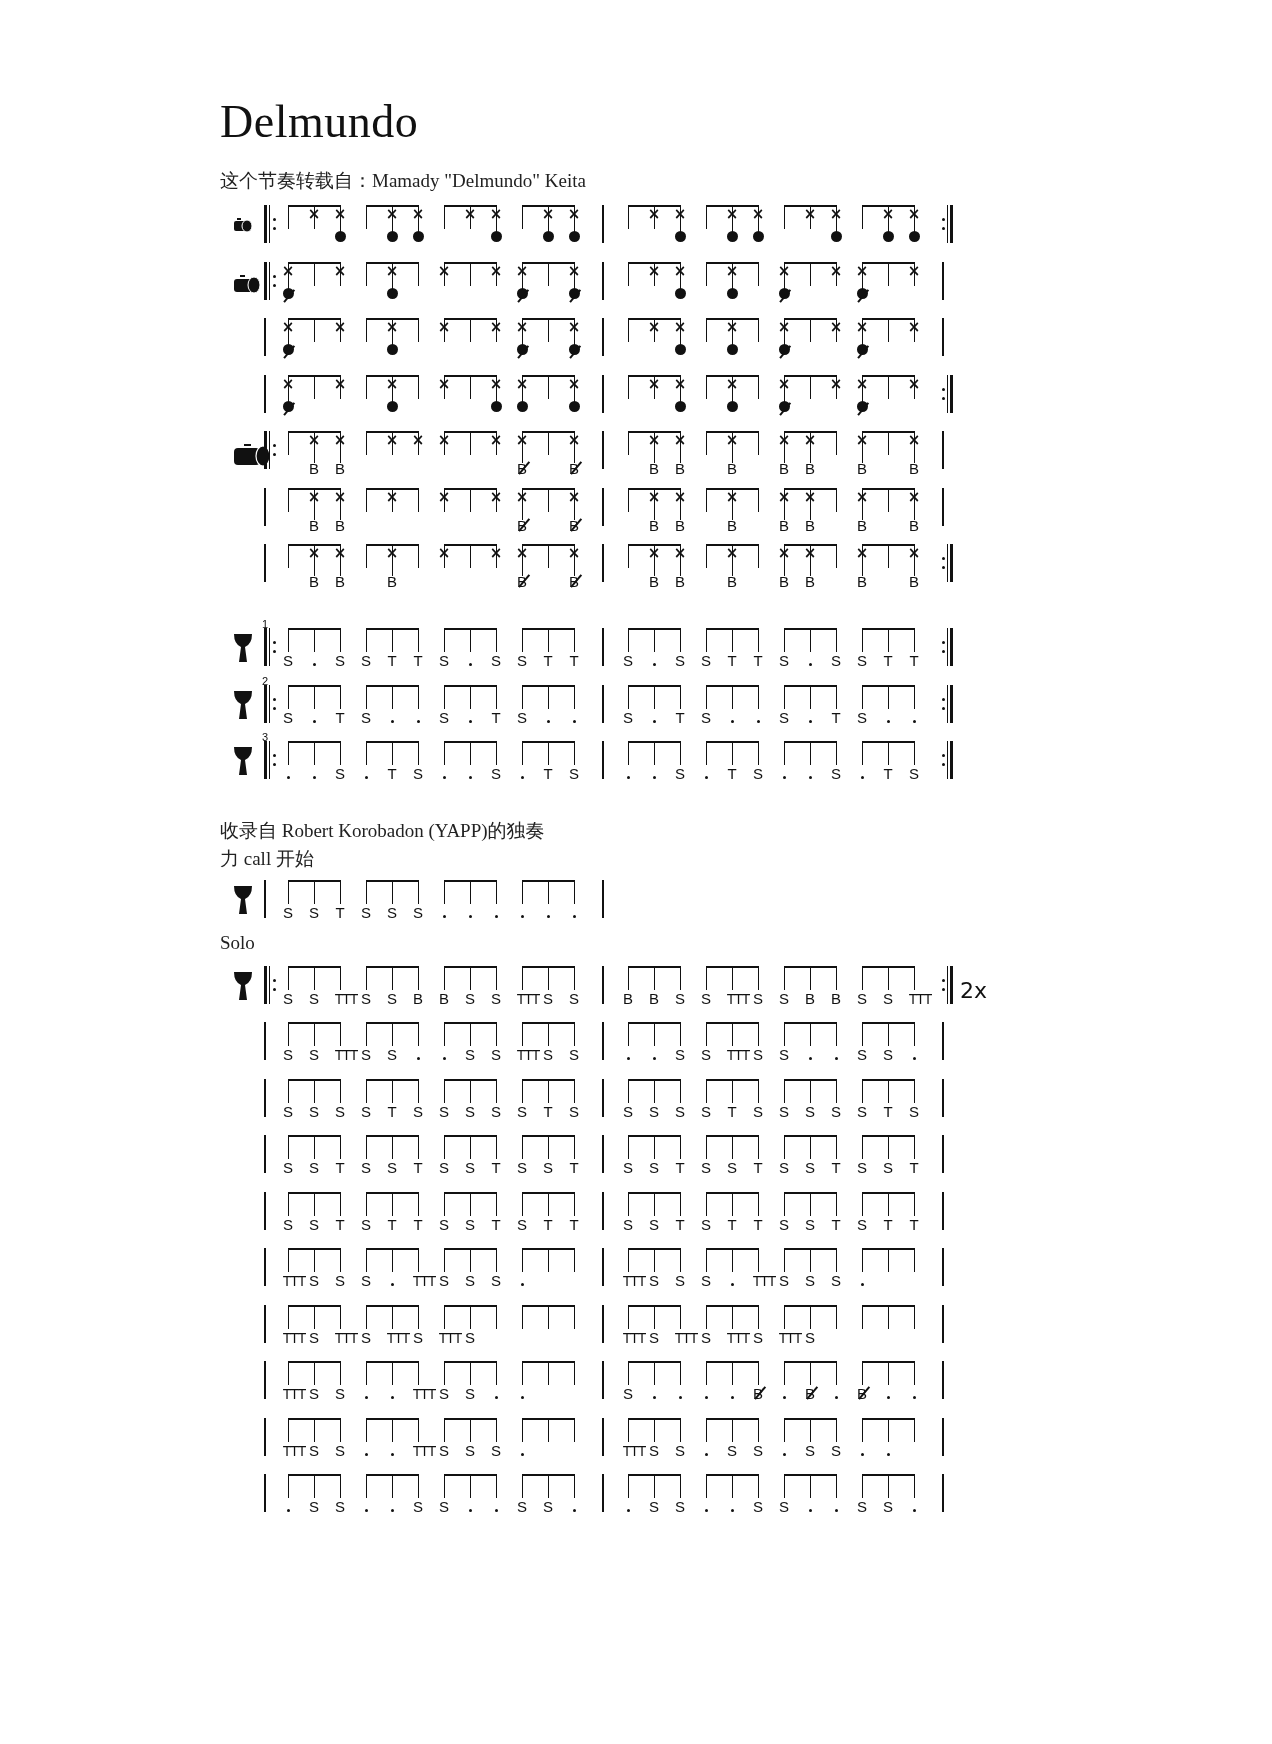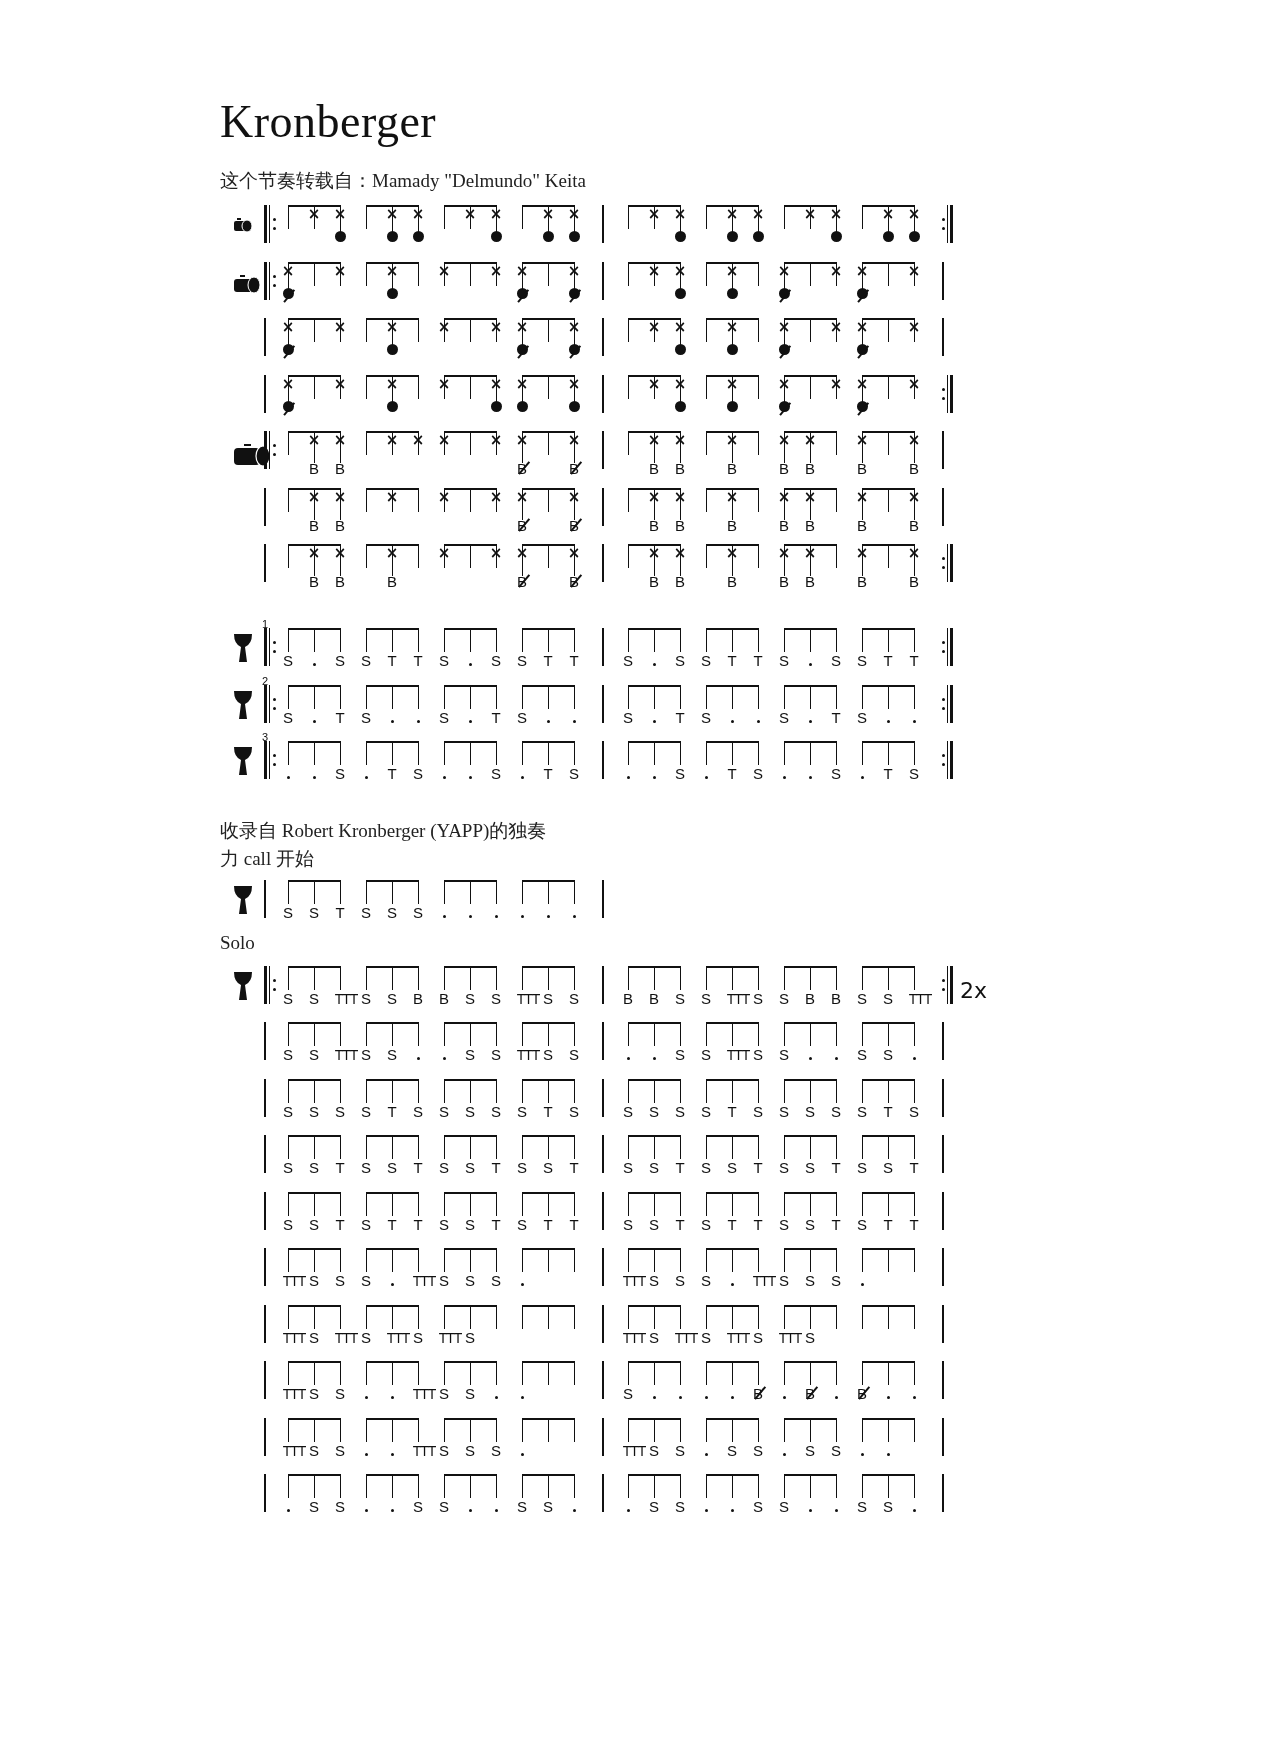--- a/index.html
+++ b/index.html
@@ -28,23 +28,23 @@
   .slash{position:absolute;width:16px;height:1.5px;background:#111;top:33px;transform:rotate(-50deg);}
   .letter{position:absolute;top:30px;font-family:"Liberation Sans",sans-serif;font-size:15px;width:14px;text-align:center;line-height:16px;}
   .letter.djb{top:25px;}
   .dotnote{position:absolute;top:35px;width:3px;height:3px;background:#111;border-radius:50%;}
   .two-x{position:absolute;font-family:"DejaVu Sans",sans-serif;font-size:22px;}
 </style>
 </head>
 <body>
 
 <div>
-  <div class="title">Kronberger</div>
+  <div class="title">Delmundo</div>
   <div class="credit" style="top:168px">这个节奏转载自：Mamady "Delmundo" Keita</div>
-  <div class="credit" style="top:818px">收录自  Robert Kronberger (YAPP)的独奏</div>
+  <div class="credit" style="top:818px">收录自  Robert Korobadon (YAPP)的独奏</div>
   <div class="credit" style="top:846px">力  call  开始</div>
   <div class="credit" style="top:932px">Solo</div>
   <div id="score">
       <div class="row" style="top: 205px;">
         <div class="icon" style="top: 12px;"><svg width="22" height="16" viewBox="0 0 22 16">
             <rect x="2" y="4" width="12" height="10" rx="2" fill="#111"></rect>
             <ellipse cx="15" cy="9" rx="5" ry="6" fill="#111" stroke="#fff" stroke-width="1"></ellipse>
             <rect x="5" y="1" width="4" height="2" fill="#111"></rect>
           </svg></div>
         <div class="bar-start bar-repeat" style="left: 264px;">

